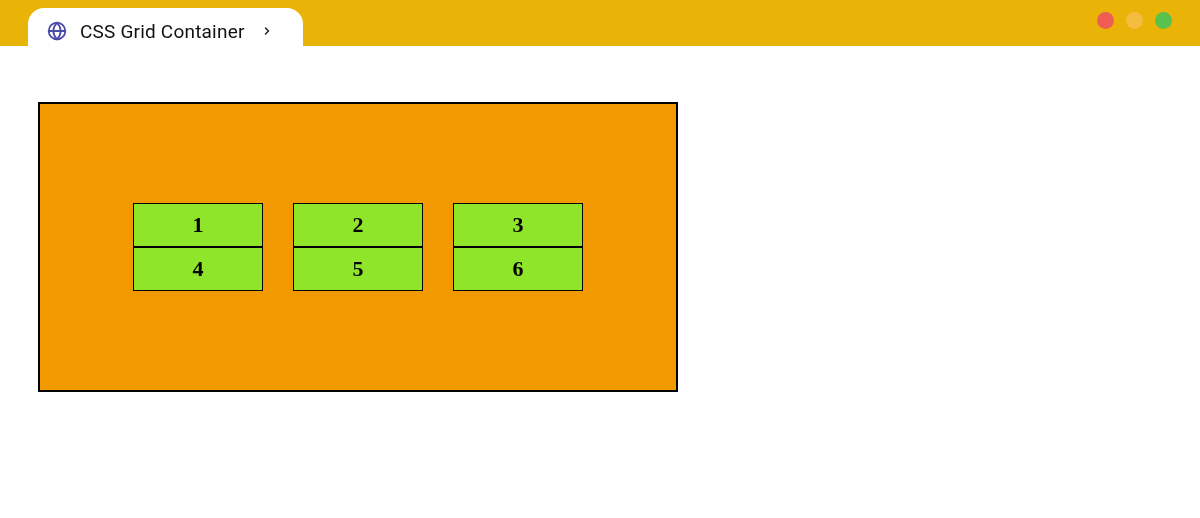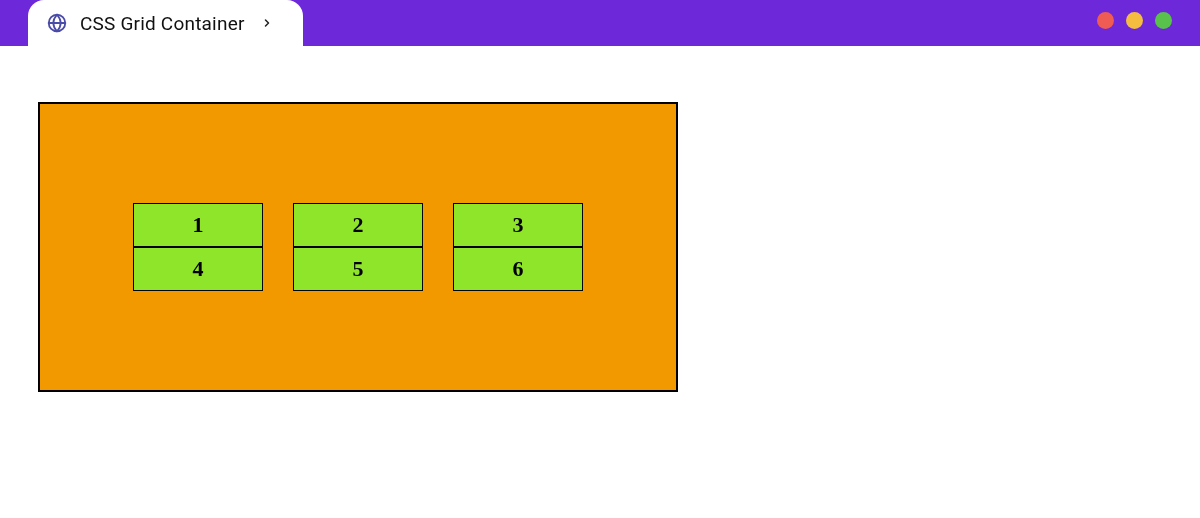--- a/index.html
+++ b/index.html
@@ -15,23 +15,24 @@
   .window {
     position: relative;
     width: 1200px;
     height: 518px;
     background: #fff;
     border-radius: 0 0 18px 18px;
   }
   .tabbar {
     position: relative;
     height: 54px;
-    background: #6d28d9;
+    background: #eab308;
     border-radius: 0 0 0 0;
     display: flex;
+    align-items: flex-end;
   }
   .tab {
     position: relative;
     margin-left: 28px;
     height: 46px;
     padding: 0 28px 0 18px;
     background: #ffffff;
     border-radius: 16px 16px 0 0;
     display: flex;
     align-items: center;

